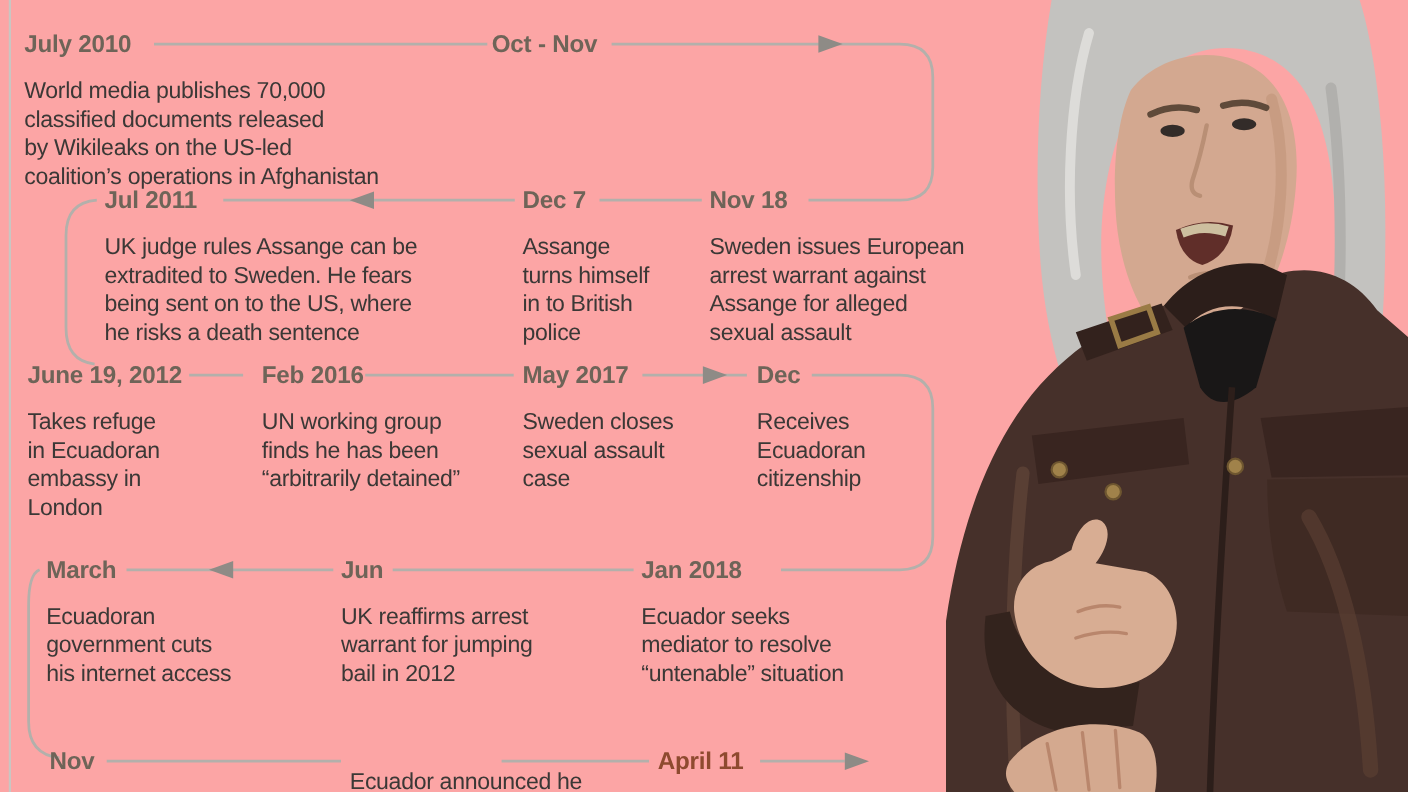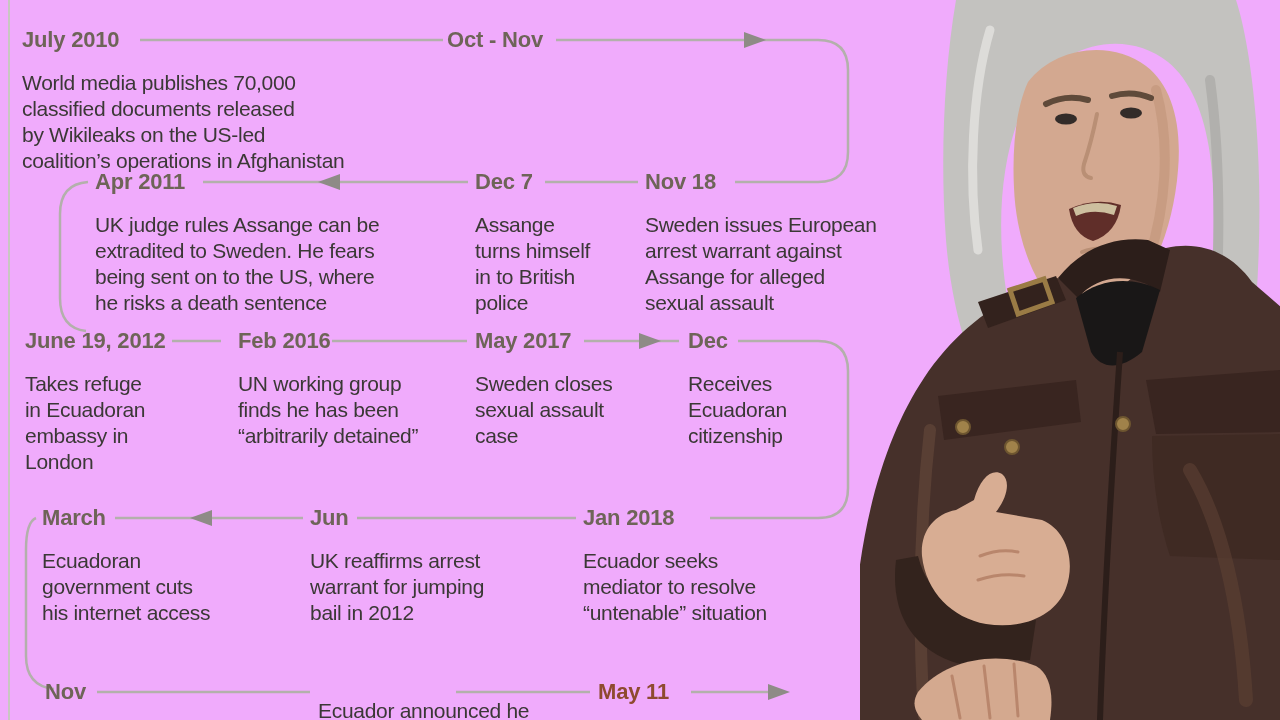--- a/index.html
+++ b/index.html
@@ -1,18 +1,18 @@
 <!DOCTYPE html>
 <html><head>
 <meta charset="utf-8">
 <style>
   html,body{margin:0;padding:0;background:#ffffff;}
   .stage{
     position:relative;width:1280px;height:720px;overflow:hidden;
-    background:#f0abfc;font-family:"Liberation Sans",sans-serif;
+    background:#fca5a5;font-family:"Liberation Sans",sans-serif;
   }
   .border-left{position:absolute;left:8px;top:0;width:2px;height:720px;background:#c9c6c2;}
   .portrait,.connectors{position:absolute;top:0;}
   .portrait{left:860px;}
   .connectors{left:0;}
   .event{position:absolute;z-index:5;}
   .event .date{
     font-size:22px;font-weight:bold;color:#6e6458;line-height:24px;letter-spacing:-0.2px;
     white-space:nowrap;
   }
@@ -122,21 +122,21 @@
     <div class="date">July 2010</div>
     <div class="body">World media publishes 70,000
 classified documents released
 by Wikileaks on the US-led
 coalition’s operations in Afghanistan</div>
   </div>
   <div class="event" style="left:447px;top:28px">
     <div class="date">Oct - Nov</div>
   </div>
   <div class="event" style="left:95px;top:170px">
-    <div class="date">Apr 2011</div>
+    <div class="date">Jul 2011</div>
     <div class="body">UK judge rules Assange can be
 extradited to Sweden. He fears
 being sent on to the US, where
 he risks a death sentence</div>
   </div>
   <div class="event" style="left:475px;top:170px">
     <div class="date">Dec 7</div>
     <div class="body">Assange
 turns himself
 in to British
@@ -193,17 +193,17 @@
 “untenable” situation</div>
   </div>
   <div class="event" style="left:45px;top:680px">
     <div class="date">Nov</div>
     <div class="body">US government</div>
   </div>
   <div class="event" style="left:318px;top:680px">
     <div class="body">Ecuador announced he</div>
   </div>
   <div class="event highlight" style="left:598px;top:680px">
-    <div class="date">May 11</div>
+    <div class="date">April 11</div>
     <div class="body">British police</div>
   </div>
 
 </div>
 
 </body></html>

